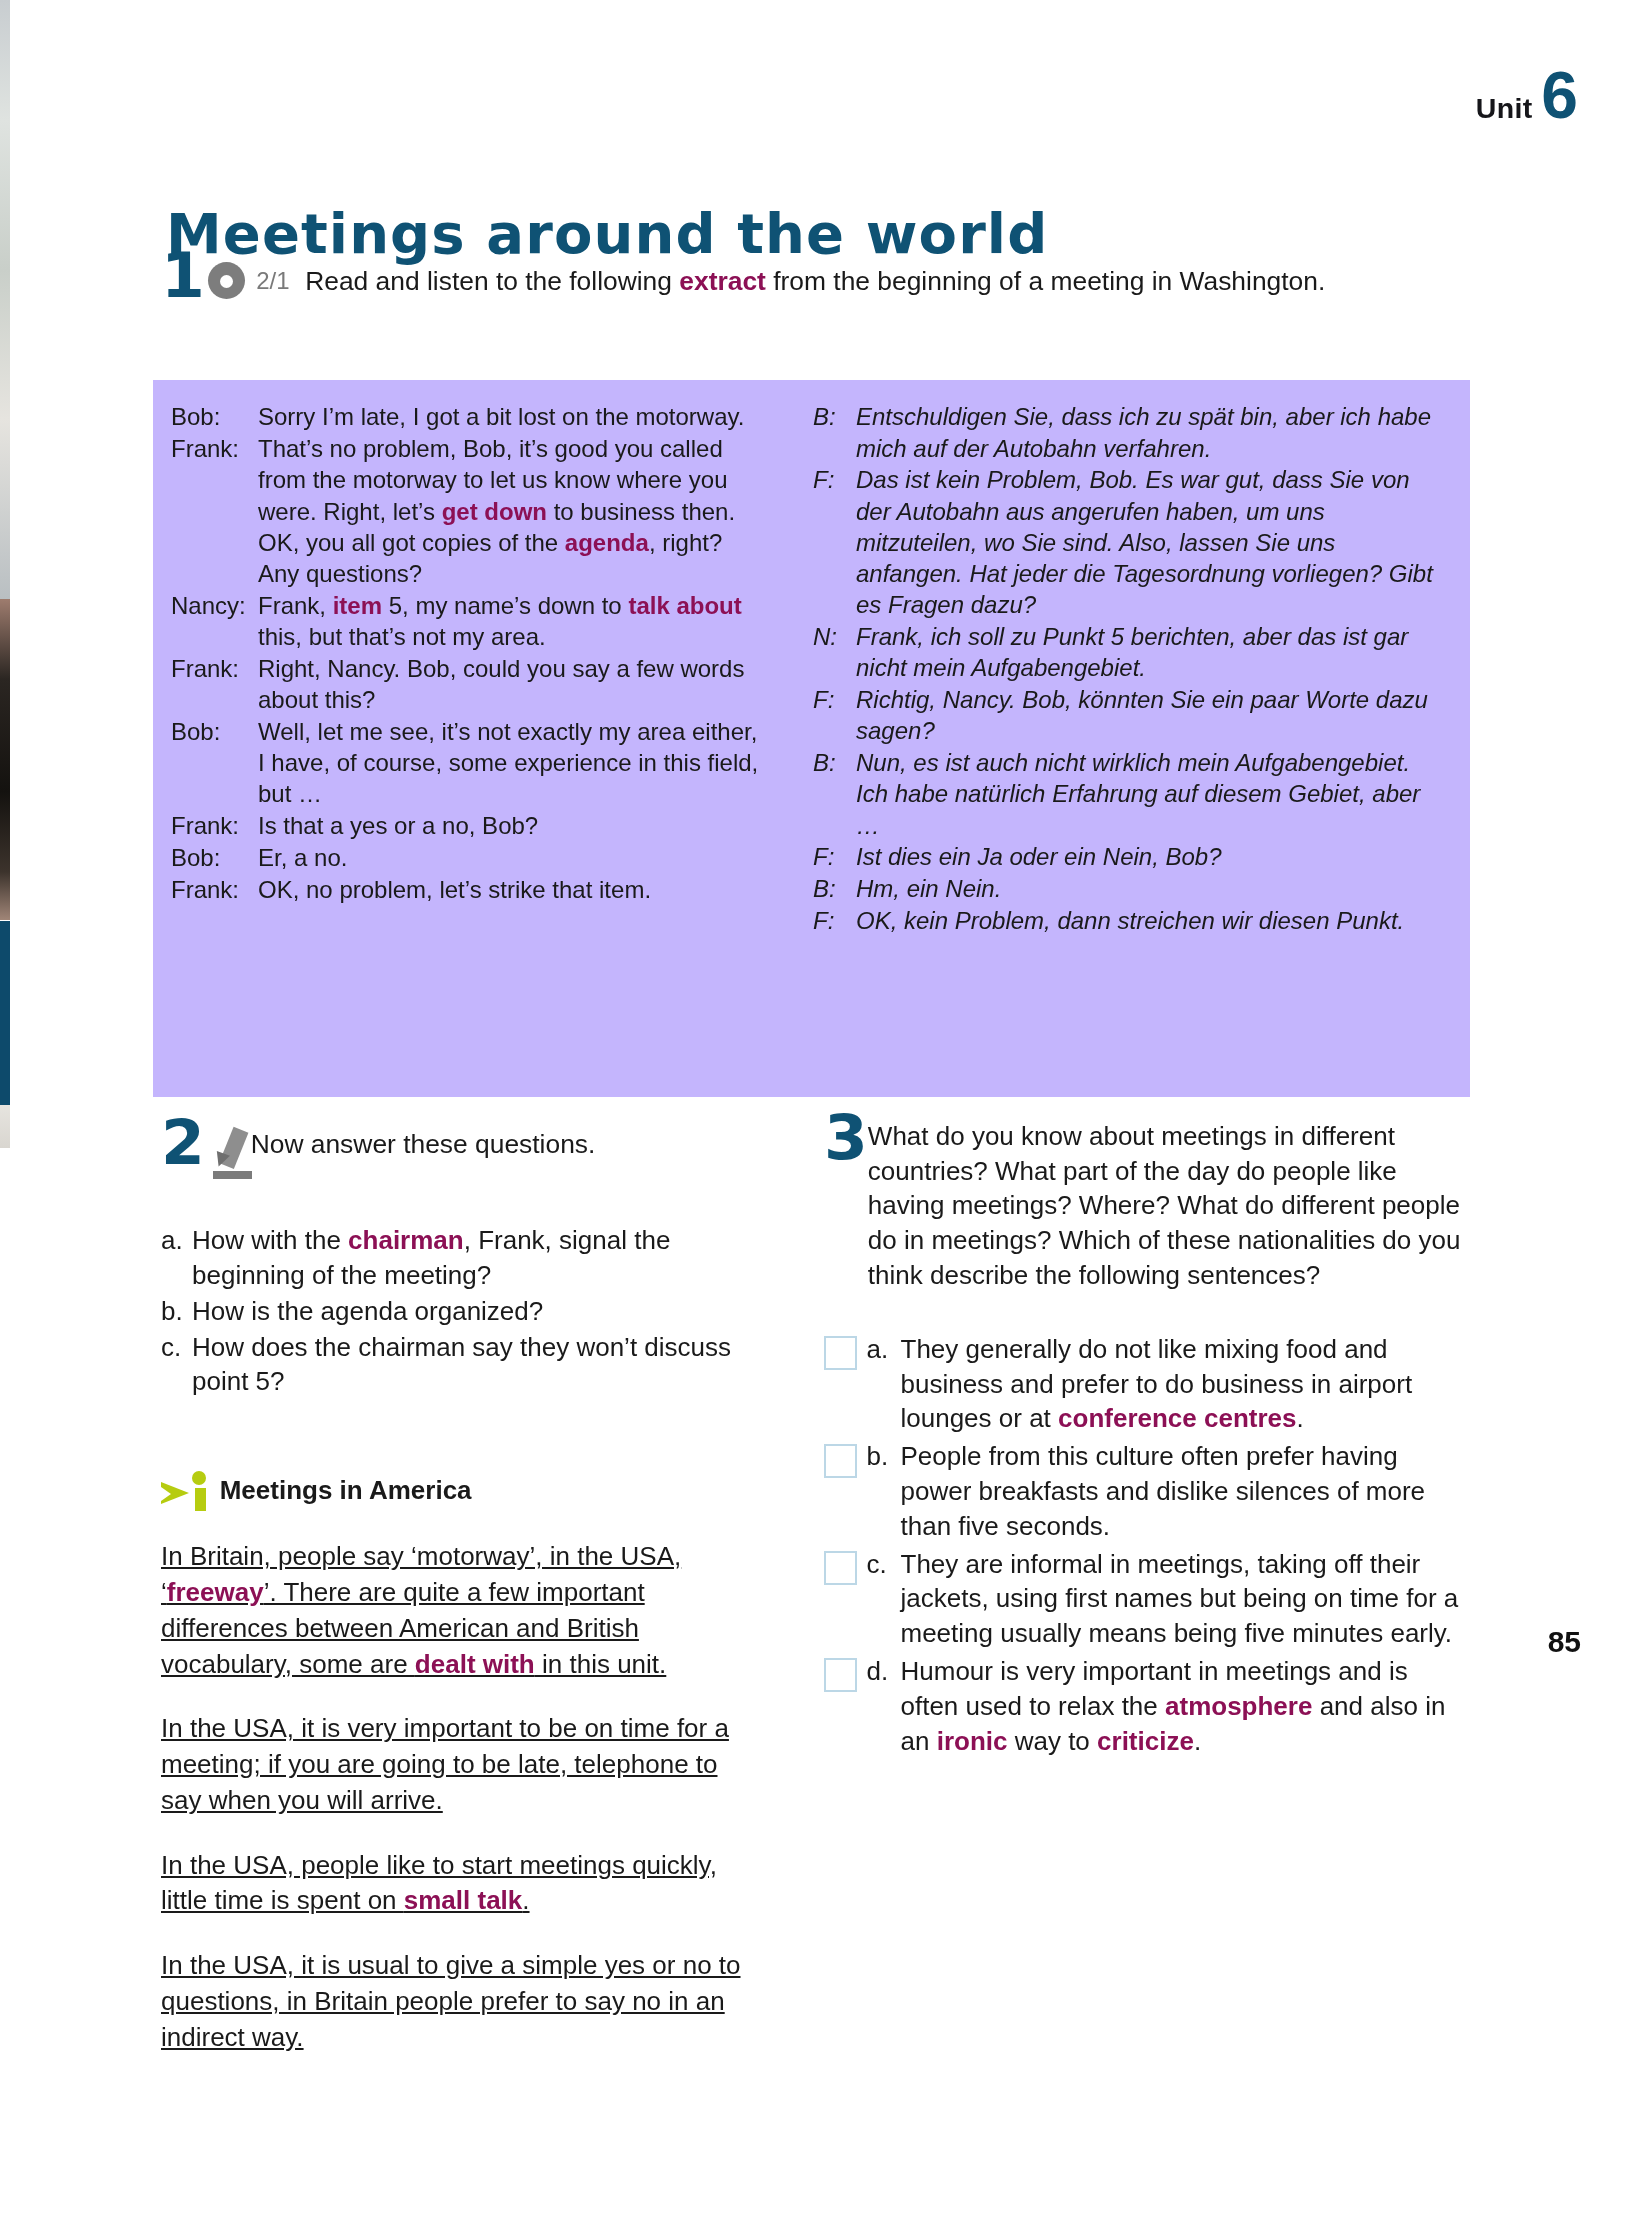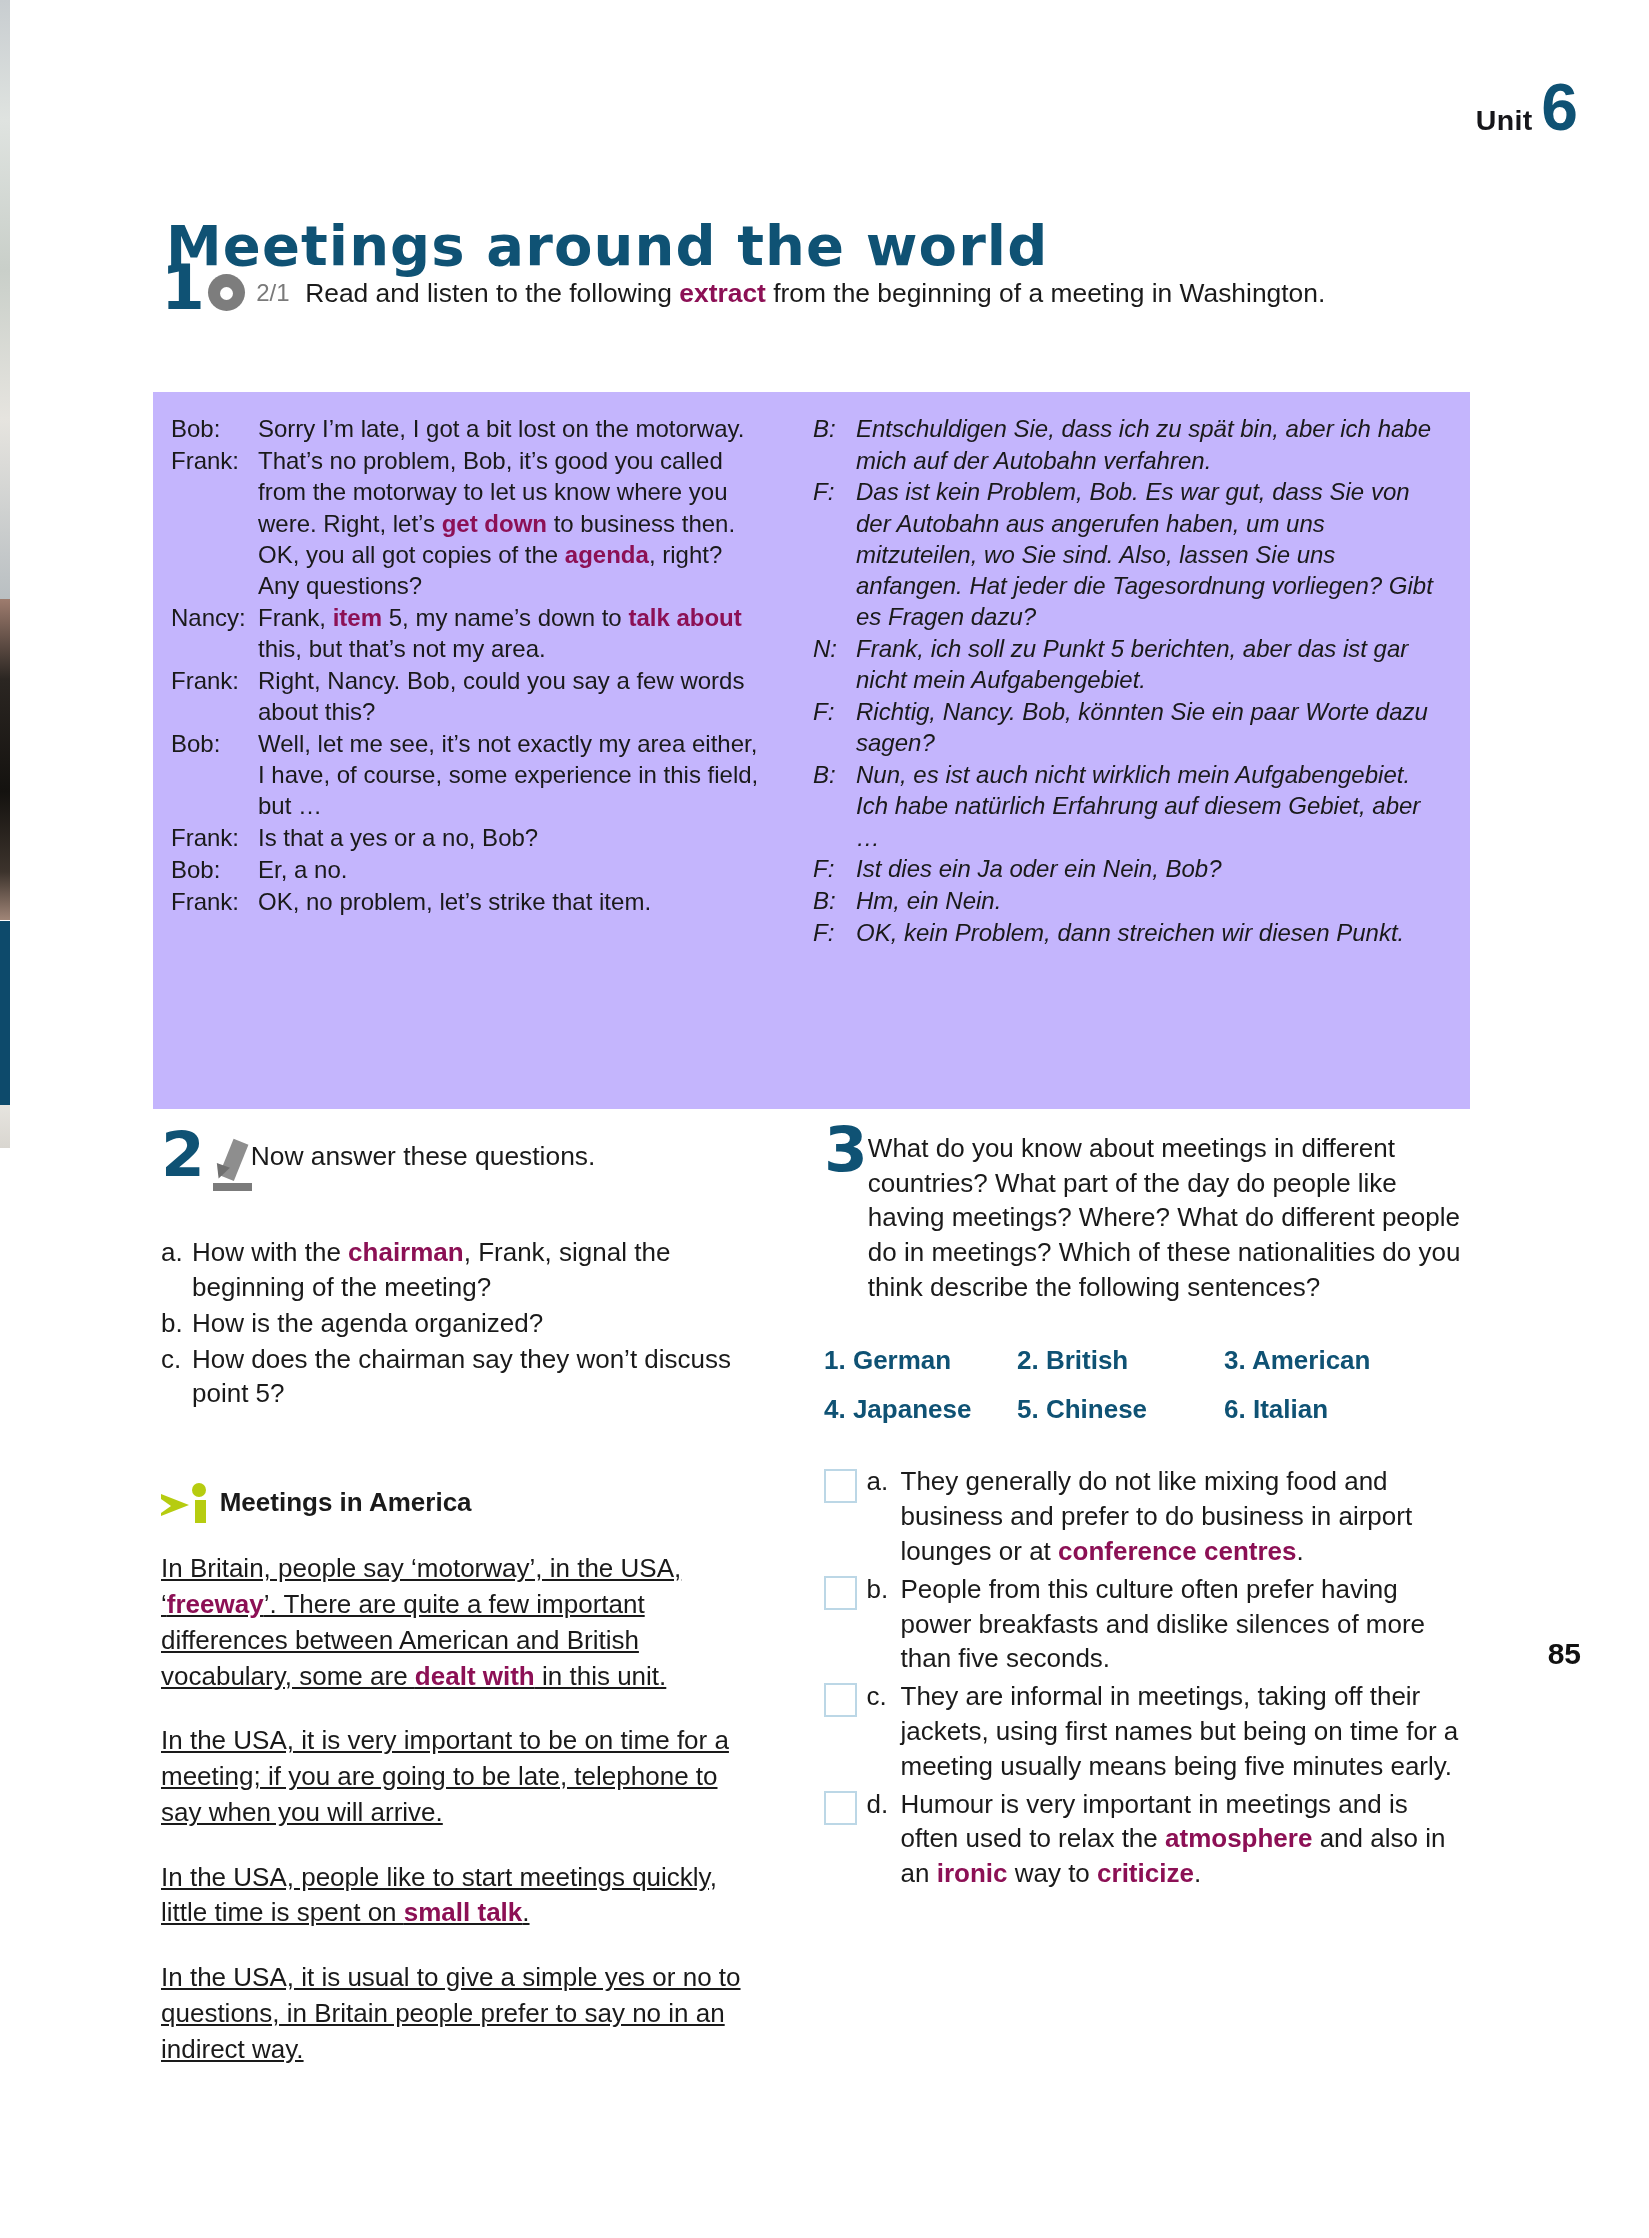--- a/index.html
+++ b/index.html
@@ -9,21 +9,21 @@
     color:#1a1a1a;
   }
   
   .edge-strip{position:absolute;left:0;width:10px;}
   .edge-a{top:0;height:599px;background:linear-gradient(180deg,#c8cdd0,#dfe3e0 20%,#c9cfc9 45%,#e6e4df 70%,#b9bfc2);}
   .edge-b{top:599px;height:321px;background:linear-gradient(180deg,#9e7c6e,#2b2622 25%,#14120f 60%,#3c332c 85%,#a08577);}
   .edge-c{top:921px;height:184px;background:#0d4a6b;}
   .edge-d{top:1105px;height:43px;background:linear-gradient(180deg,#e6e4df,#d9d6d0);}
 
   
-  .page{position:absolute;left:0;top:12px;width:1649px;height:1725px;}
+  .page{position:absolute;left:0;top:0;width:1649px;height:1725px;}
 
   
   .unit-head{position:absolute;right:71px;top:69px;display:flex;align-items:baseline;gap:8.6px;}
   .unit-word{font-size:28.5px;font-weight:600;letter-spacing:0.4px;color:#16161a;}
   .unit-num{font-size:66px;font-weight:800;line-height:.8;color:#0f5274;}
 
   
   .page-title{
     position:absolute;left:166px;top:163px;
     font-size:56px;font-weight:700;color:#0f5274;letter-spacing:1.1px;
@@ -246,28 +246,20 @@
         <p class="para"><span>In the USA, it is usual to give a simple yes or no to questions, in Britain people prefer to say no in an indirect way.</span></p>
       </div>
   </div>
 
   <div class="col-right">
     <div class="ex3-head">
       <span class="big-num">3</span>
       <span class="ex3-text">What do you know about meetings in different countries? What part of the day do people like having meetings? Where? What do different people do in meetings? Which of these nationalities do you think describe the following sentences?</span>
     </div>
 
-    <div class="nat-grid" id="nat-grid">
-        <span>1. German</span>
-        <span>2. British</span>
-        <span>3. American</span>
-        <span>4. Japanese</span>
-        <span>5. Chinese</span>
-        <span>6. Italian</span>
-      </div>
 
     <div class="cblist" id="statements">
         <div class="cbitem">
           <span class="cbox"></span>
           <span class="cbletter">a.</span>
           <span class="cbtext"><span>They generally do not like mixing food and business and prefer to do business in airport lounges or at </span><span class="hl">conference centres</span><span>.</span></span>
         </div>
         <div class="cbitem">
           <span class="cbox"></span>
           <span class="cbletter">b.</span>

